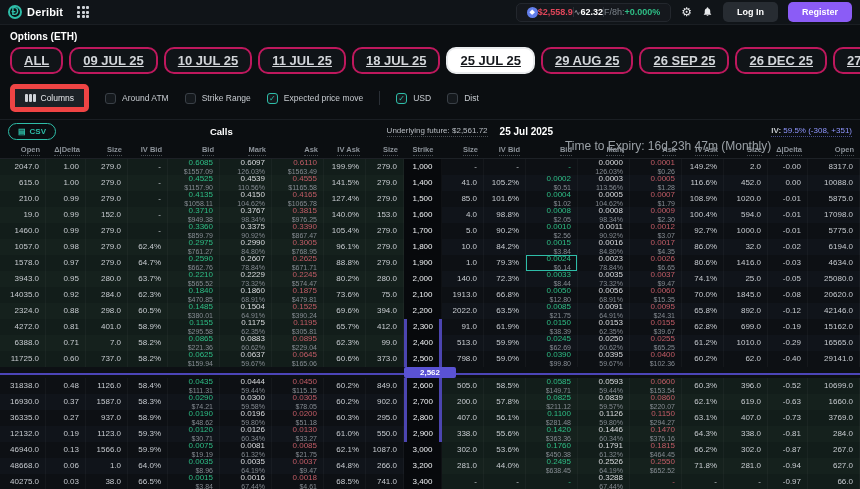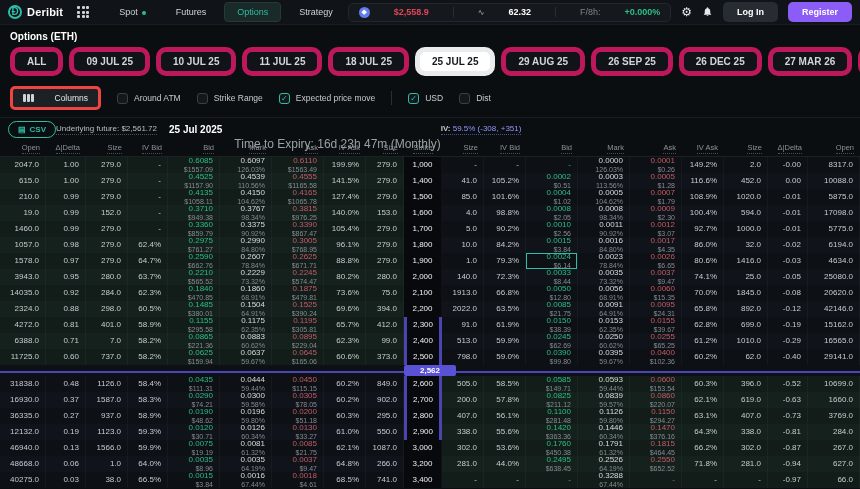--- a/index.html
+++ b/index.html
@@ -16,46 +16,46 @@
   .logo-text { color:#fff; font-weight:bold; font-size:11px; letter-spacing:.2px; }
   .apps-grid { width:12px; height:12px; display:grid; grid-template-columns:repeat(3,1fr);
     gap:1.5px; margin-right:18px; cursor:pointer; }
   .apps-grid i { background:#cfd3d8; border-radius:1px; }
   .nav { display:flex; align-items:center; gap:6px; }
   .nav-item { font-size:9px; color:#cfd3d8; padding:4px 12px; border-radius:4px; cursor:pointer; }
   .nav-item .dot { display:inline-block; width:4px; height:4px; border-radius:50%;
     background:#2ebd85; margin-left:4px; vertical-align:middle; }
   .nav-item.active { color:#2ebda8; background:#1a2a28; border:1px solid #233b37; }
   .topbar-right { margin-left:auto; display:flex; align-items:center; gap:10px; }
-  .stats-pill { display:flex; align-items:center; gap:24px; background:#15181d;
+  .stats-pill { display:flex; align-items:center; gap:0; background:#15181d;
     border:1px solid #23272d; border-radius:5px; padding:3px 10px; font-size:9px; }
   .eth-icon { width:11px; height:11px; border-radius:50%; background:#627eea; color:#fff;
     font-size:7px; display:flex; align-items:center; justify-content:center; }
   .price-red { color:#e0465a; font-weight:bold; }
   .vdiv { width:1px; height:10px; background:#2a2f36; }
   .vol-num { color:#fff; font-weight:bold; }
   .vol-glyph { color:#aeb4bb; font-size:8px; }
   .fund-label { color:#7d848c; }
   .fund-val { color:#2ebd85; font-weight:bold; }
   .icon-btn { color:#e6e8ea; font-size:12px; cursor:pointer; line-height:1; }
   .btn { font-size:9px; font-weight:bold; border-radius:5px; padding:5px 14px; cursor:pointer; border:none; }
   .btn-login { background:#272c32; color:#fff; }
   .btn-register { background:#8b5cf6; color:#fff; }
 
   
   .page-title { font-size:10px; font-weight:bold; color:#fff; padding:6px 10px 3px; }
   .tabs-row { display:flex; gap:6px; padding:2px 10px 5px; align-items:center; }
-  .date-tab { font-size:10px; font-weight:bold; color:#d2d5d9; background:#101418;
-    border:5px solid #be185d; border-radius:10px; padding:4px 12px; cursor:pointer; white-space:nowrap; }
+  .date-tab { font-size:13px; font-weight:bold; color:#d2d5d9; background:#101418;
+    border:2px solid #be185d; border-radius:10px; padding:4px 12px; cursor:pointer; white-space:nowrap;text-decoration:underline; }
   .date-tab.selected { background:#ffffff; color:#15181c; border-color:#e9ebed; }
 
   .filter-row { display:flex; align-items:center; gap:16px; padding:5px 10px 7px;
     border-bottom:1px solid #1a1e23; }
-  .columns-btn { display:flex; align-items:center; gap:21px; background:#1c2126;
-    border:3px solid #ef4444; border-radius:5px; padding:4px 10px; font-size:8.5px;
+  .columns-btn { display:flex; align-items:center; gap:5px; background:#1c2126;
+    border:5px solid #ef4444; border-radius:5px; padding:4px 10px; font-size:8.5px;
     color:#e4e6e9; cursor:pointer; }
   .col-ico { display:inline-flex; gap:1.5px; }
   .col-ico i { width:2.5px; height:8px; background:#cfd3d8; border-radius:1px; }
   .chk { display:flex; align-items:center; gap:6px; font-size:8.5px; color:#c7cbd0; cursor:pointer; }
   .box { width:11px; height:11px; border-radius:3px; border:1px solid #3a4047; background:#14181c;
     display:flex; align-items:center; justify-content:center; font-size:8px; color:transparent; }
   .chk.checked .box { border-color:#2ebda8; color:#2ebda8; }
   .filter-div { width:1px; height:14px; background:#2a2f36; }
 
   
@@ -68,21 +68,21 @@
   .underlying { font-size:8px; color:#b9bec4; border-bottom:1px dotted #4a4f55; padding-bottom:1px; }
   .expiry-date { font-size:10px; font-weight:bold; color:#fff; margin:0 12px; }
   .expiry-time { font-size:12px; color:#9aa0a6;margin-top:29px; }
   .iv-head { font-size:8px; color:#8f96ff; border-bottom:1px dotted #4a4f8f; padding-bottom:1px; }
   .iv-head b { color:#c3c7cc; }
 
   .grid { display:grid; width:860px;
     grid-template-columns:46px 40px 42px 40px 52px 52px 52px 42px 38px 38px 42px 42px 52px 52px 52px 42px 44px 40px 52px; }
   .hdr-row { border-bottom:1px solid #1d2126; }
   .hdr { font-size:7.5px; color:#8d939a; text-align:right; padding:3px 6px 4px 0; }
-  .hdr span { border-bottom:1px dotted #4a4f55; padding-bottom:1px; }
+  .hdr span { border-bottom:1px dotted #4a4f55; padding-bottom:1px;font-weight:bold; }
   .hdr.center { text-align:center; padding-right:0; }
 
   .row { height:16px; }
   .row:nth-child(odd)  .c { background:#0d1014; }
   .row:nth-child(even) .c { background:#10141a; }
   .c { font-size:8px; text-align:right; padding-right:6px; display:flex; flex-direction:column;
     justify-content:center; align-items:flex-end; line-height:1.05; overflow:hidden;
     border-right:1px solid rgba(255,255,255,0.035); }
   .c.itm { background-color:#121d1a !important; }
   .row:nth-child(even) .c.itm { background-color:#15211d !important; }
@@ -114,26 +114,20 @@
     <i></i>
       <i></i>
       <i></i>
       <i></i>
       <i></i>
       <i></i>
       <i></i>
       <i></i>
       <i></i>
   </div>
-  <nav class="nav" id="nav">
-      <div class="nav-item">Spot<span class="dot"></span></div>
-      <div class="nav-item">Futures</div>
-      <div class="nav-item active">Options</div>
-      <div class="nav-item">Strategy</div>
-    </nav>
   <div class="topbar-right">
     <div class="stats-pill">
       <span class="eth-icon">◆</span>
       <span class="price-red">$2,558.9</span>
       <span class="vdiv"></span>
       <span class="vol-glyph">∿</span>
       <span class="vol-num">62.32</span>
       <span class="vdiv"></span>
       <span class="fund-label">F/8h:</span>
       <span class="fund-val">+0.000%</span>
@@ -199,20 +193,21 @@
         <span>Dist</span>
       </label>
     </span>
 </div>
 
 <div class="info-bar">
   <button class="csv-btn">
     <span class="csv-ico">▤</span>
     <span>CSV</span>
   </button>
+  <div class="side-label">Calls</div>
   <span class="underlying">Underlying future: $2,561.72</span>
   <span class="expiry-date">25 Jul 2025</span>
   <span class="expiry-time">Time to Expiry: 16d 23h 47m (Monthly)</span>
   <span class="iv-head"><b>IV:</b> <span>59.5% (-308, +351)</span></span>
 </div>
 
 <div class="grid hdr-row" id="headers">
     <div class="hdr"><span>Open</span></div>
     <div class="hdr"><span>Δ|Delta</span></div>
     <div class="hdr"><span>Size</span></div>

